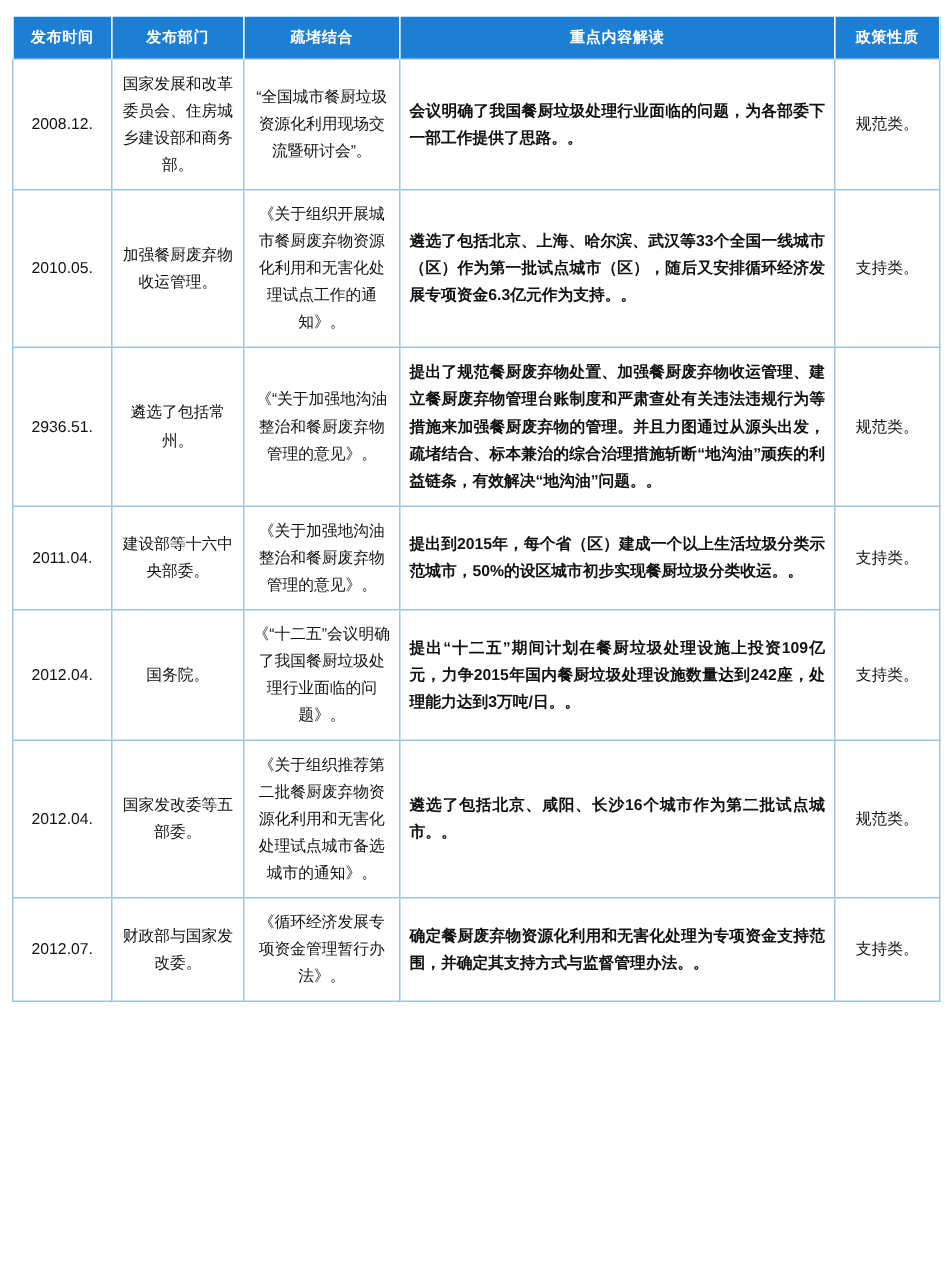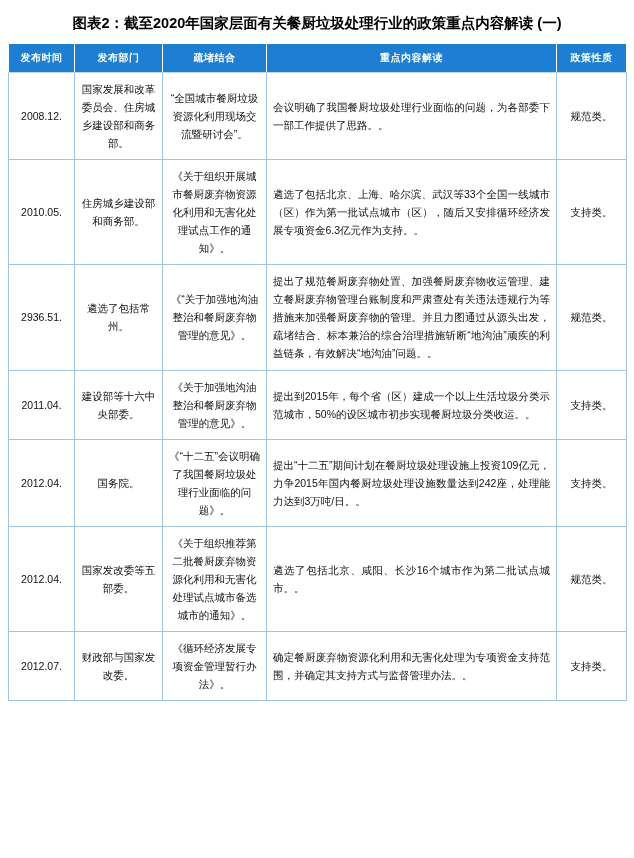--- a/index.html
+++ b/index.html
@@ -54,32 +54,32 @@
     vertical-align: middle;
     padding: 7px 6px;
     color: #111111;
   }
   td.c-date, td.c-dept, td.c-name, td.c-type {
     text-align: center;
   }
   td.c-content {
     text-align: justify;
     text-justify: inter-ideograph;
+    font-weight: bold;
   }
   .col-date { width: 66px; }
   .col-dept { width: 88px; }
   .col-name { width: 104px; }
   .col-content { width: 290px; }
   .col-type { width: 70px; }
 </style>
 </head>
 <body>
 
 <div class="page">
-  <div class="title">图表2：截至2020年国家层面有关餐厨垃圾处理行业的政策重点内容解读 (一)</div>
 
   <table class="policy">
     <colgroup>
       <col class="col-date">
       <col class="col-dept">
       <col class="col-name">
       <col class="col-content">
       <col class="col-type">
     </colgroup>
     <thead>
@@ -94,21 +94,21 @@
     <tbody>
       <tr>
         <td class="c-date">2008.12.</td>
         <td class="c-dept">国家发展和改革委员会、住房城乡建设部和商务部。</td>
         <td class="c-name">“全国城市餐厨垃圾资源化利用现场交流暨研讨会”。</td>
         <td class="c-content">会议明确了我国餐厨垃圾处理行业面临的问题，为各部委下一部工作提供了思路。。</td>
         <td class="c-type">规范类。</td>
       </tr>
       <tr>
         <td class="c-date">2010.05.</td>
-        <td class="c-dept">住房城乡建设部和商务部。</td>
+        <td class="c-dept">加强餐厨废弃物收运管理。</td>
         <td class="c-name">《关于组织开展城市餐厨废弃物资源化利用和无害化处理试点工作的通知》。</td>
         <td class="c-content">遴选了包括北京、上海、哈尔滨、武汉等33个全国一线城市（区）作为第一批试点城市（区），随后又安排循环经济发展专项资金6.3亿元作为支持。。</td>
         <td class="c-type">支持类。</td>
       </tr>
       <tr>
         <td class="c-date">2936.51.</td>
         <td class="c-dept">遴选了包括常州。</td>
         <td class="c-name">《“关于加强地沟油整治和餐厨废弃物管理的意见》。</td>
         <td class="c-content">提出了规范餐厨废弃物处置、加强餐厨废弃物收运管理、建立餐厨废弃物管理台账制度和严肃查处有关违法违规行为等措施来加强餐厨废弃物的管理。并且力图通过从源头出发，疏堵结合、标本兼治的综合治理措施斩断“地沟油”顽疾的利益链条，有效解决“地沟油”问题。。</td>
         <td class="c-type">规范类。</td>

